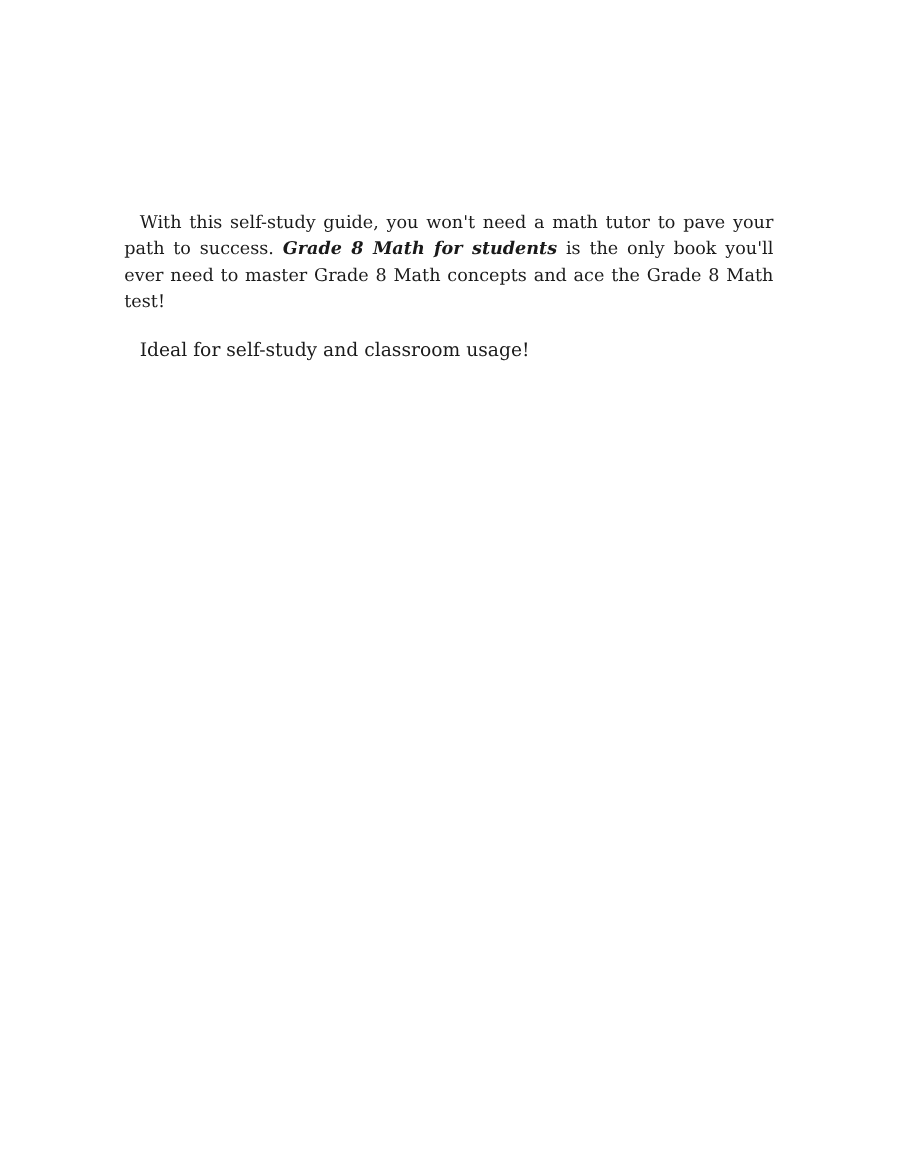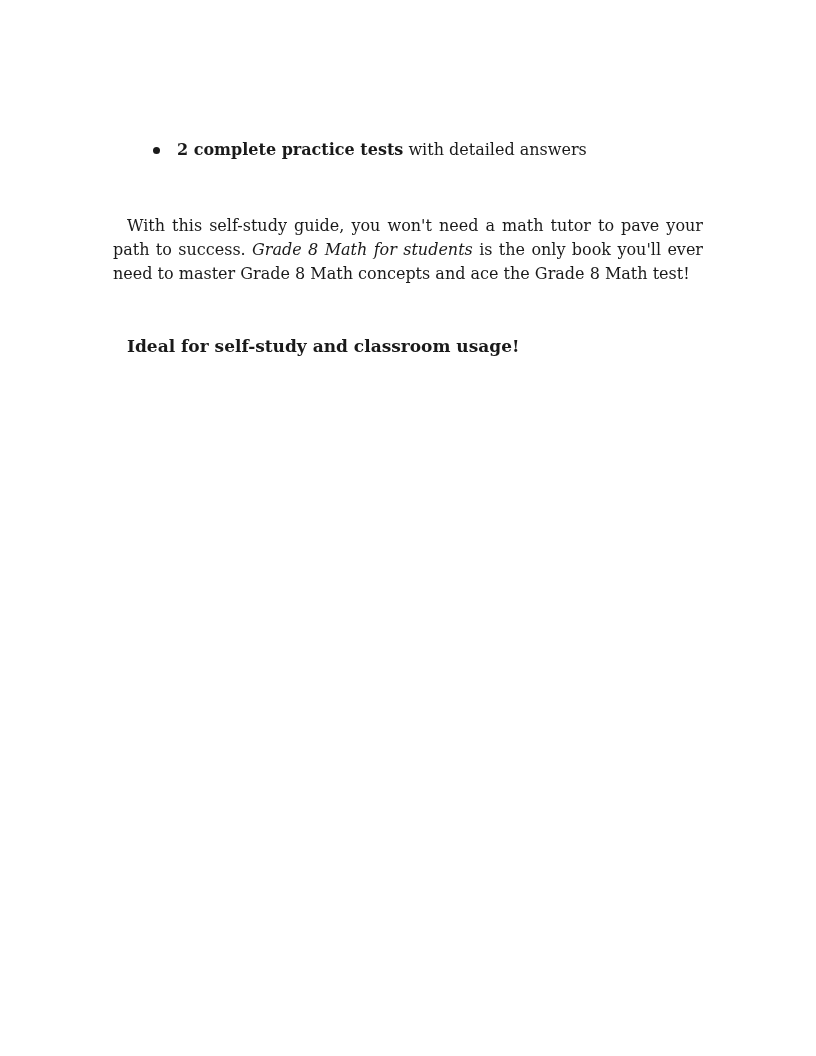--- a/index.html
+++ b/index.html
@@ -40,39 +40,36 @@
   .feature-list .bold-part { font-weight: bold; }
   .body-paragraph {
     margin-top: 52px;
     font-size: 16px;
     line-height: 24px;
     text-align: justify;
     text-indent: 14px;
     width: 590px;
   }
   .body-paragraph .em-part {
-    font-weight: normal;
+    font-weight: bold;
     font-style: italic;
   }
   .closing-line {
-    margin-top: 48px;
+    margin-top: 21px;
     padding-left: 14px;
     font-size: 17px;
     line-height: 24px;
-    font-weight: bold;
+    font-weight: normal;
   }
 </style>
 </head>
 <body>
 
 <div class="page">
 
   <ul class="feature-list">
-    <li>
-      <span class="bullet-dot"></span><span class="bold-part">2 complete practice tests</span><span class="rest-part"> with detailed answers</span>
-    </li>
   </ul>
 
   <p class="body-paragraph"><span>With this self-study guide, you won't need a math tutor to pave your path to success. </span><span class="em-part">Grade 8 Math for students</span><span> is the only book you'll ever need to master Grade 8 Math concepts and ace the Grade 8 Math test!</span></p>
 
   <p class="closing-line">Ideal for self-study and classroom usage!</p>
 
 </div>
 
 </body></html>

